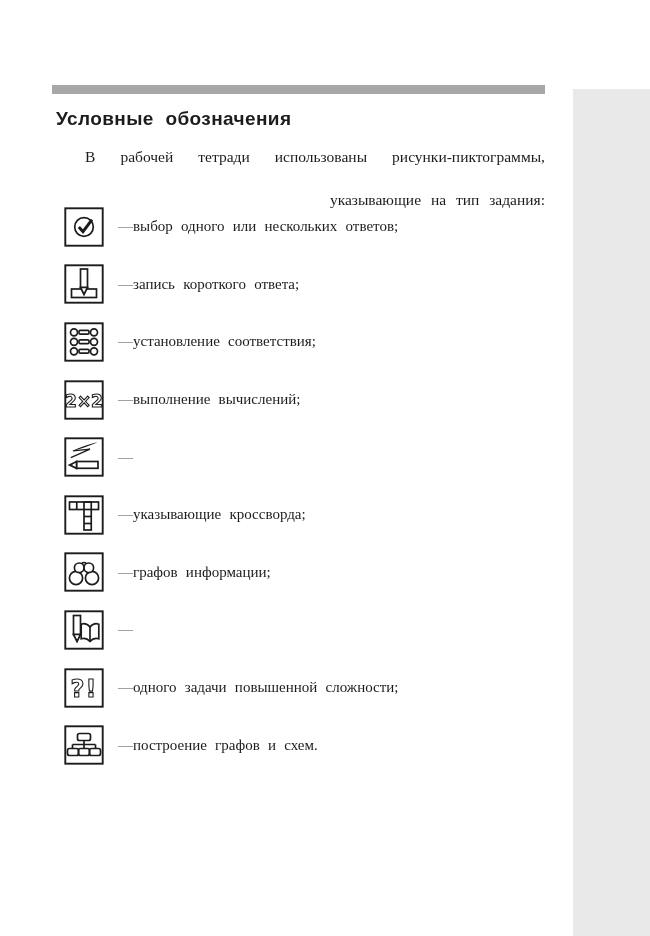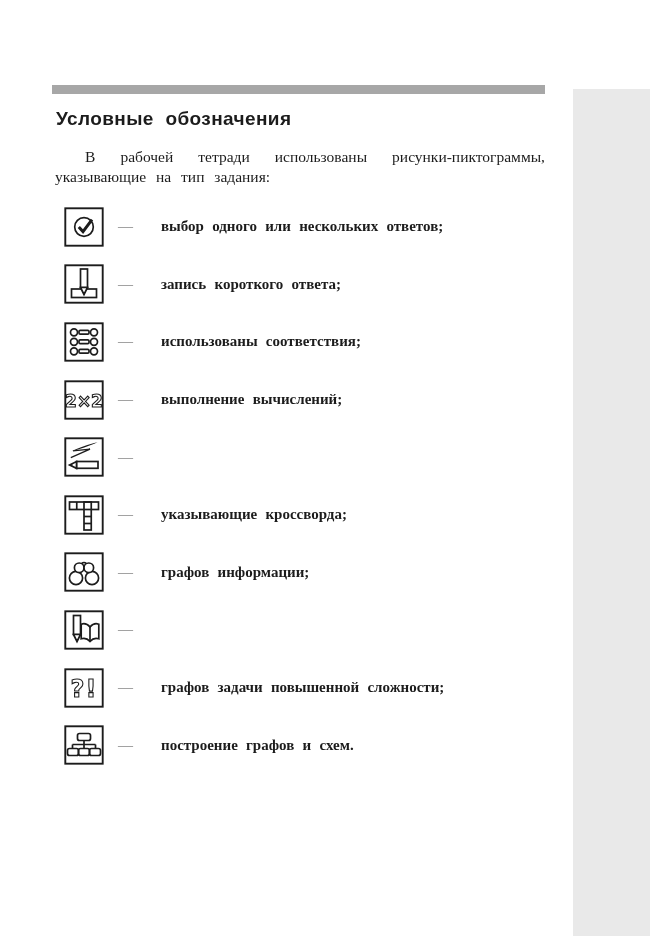--- a/index.html
+++ b/index.html
@@ -14,37 +14,37 @@
 
   .heading{position:absolute;left:56px;top:108px;margin:0;
            font-family:"Liberation Sans",sans-serif;font-weight:bold;
            font-size:19px;letter-spacing:0.4px;word-spacing:6px;
            color:var(--ink,#1c1c1c);}
 
   .intro{position:absolute;left:55px;top:147px;width:490px;
          font-size:15.5px;line-height:19.5px;color:var(--ink,#1c1c1c);
          word-spacing:6px;}
   .intro .l1{text-indent:30px;text-align:justify;text-align-last:justify;}
-  .intro .l2{text-align:left;}
+  .intro .l2{text-align:right;margin-top:23px;}
 
   .legend{position:absolute;left:64px;top:198px;}
   .row{display:flex;align-items:center;height:57.6px;}
   .icon-box{width:40px;height:40px;flex:0 0 40px;}
   .ic{display:block;color:var(--ink,#1c1c1c);}
   .ic .s {fill:none;stroke:currentColor;stroke-width:1.7;}
   .ic .sw{fill:#fff;stroke:currentColor;stroke-width:1.7;}
   .ic .th{fill:none;stroke:currentColor;stroke-width:3;}
   .ic .tn{fill:none;stroke:currentColor;stroke-width:1.3;}
   .ic .fb{fill:currentColor;stroke:none;}
   .ic .frame{fill:none;stroke:currentColor;stroke-width:1.9;}
   .ic text{font-family:"DejaVu Sans",sans-serif;font-weight:bold;
            fill:#fff;stroke:currentColor;}
   .dash{margin-left:14px;color:var(--dash,#848484);font-size:15px;flex:0 0 auto;}
-  .label{margin-left:28px;font-size:15px;color:var(--ink,#1c1c1c);
-         word-spacing:4.5px;white-space:nowrap;font-weight:bold;}
+  .label{margin-left:0;font-size:15px;color:var(--ink,#1c1c1c);
+         word-spacing:4.5px;white-space:nowrap;}
 </style>
 </head>
 <body>
 
 <div class="page">
 
   <div class="sidebar"></div>
   <div class="topbar"></div>
 
   <h1 class="heading">Условные обозначения</h1>
@@ -91,21 +91,21 @@
           <circle class="s" cx="30" cy="10.3" r="3.5" stroke-width="1.6"></circle>
           <circle class="s" cx="10" cy="19.8" r="3.5" stroke-width="1.6"></circle>
           <rect class="s" x="15" y="17.9" width="10" height="3.8" rx="1.2" stroke-width="1.5"></rect>
           <circle class="s" cx="30" cy="19.8" r="3.5" stroke-width="1.6"></circle>
           <circle class="s" cx="10" cy="29.3" r="3.5" stroke-width="1.6"></circle>
           <rect class="s" x="15" y="27.4" width="10" height="3.8" rx="1.2" stroke-width="1.5"></rect>
           <circle class="s" cx="30" cy="29.3" r="3.5" stroke-width="1.6"></circle>
         </svg>
       </span>
       <span class="dash">—</span>
-      <span class="label">использованы соответствия;</span>
+      <span class="label">установление соответствия;</span>
     </div>
 
     <div class="row">
       <span class="icon-box">
         <svg class="ic" width="40" height="40" viewBox="0 0 40 40">
           <rect class="frame" x="1.3" y="1.3" width="37.4" height="37.4"></rect>
           <text x="20" y="26.5" text-anchor="middle" font-size="17" stroke-width="1.1">2×2</text>
         </svg>
       </span>
       <span class="dash">—</span>
@@ -172,21 +172,21 @@
     </div>
 
     <div class="row">
       <span class="icon-box">
         <svg class="ic" width="40" height="40" viewBox="0 0 40 40">
           <rect class="frame" x="1.3" y="1.3" width="37.4" height="37.4"></rect>
           <text x="20" y="28.5" text-anchor="middle" font-size="24" stroke-width="1.1" letter-spacing="1">?!</text>
         </svg>
       </span>
       <span class="dash">—</span>
-      <span class="label">графов задачи повышенной сложности;</span>
+      <span class="label">одного задачи повышенной сложности;</span>
     </div>
 
     <div class="row">
       <span class="icon-box">
         <svg class="ic" width="40" height="40" viewBox="0 0 40 40">
           <rect class="frame" x="1.3" y="1.3" width="37.4" height="37.4"></rect>
           <rect class="s" x="13.5" y="8.5" width="13" height="7" rx="2" stroke-width="1.6"></rect>
           <path class="s" d="M20,15.5 L20,19.5 M8.5,19.5 L31.5,19.5 M8.5,19.5 L8.5,23.5 M20,19.5 L20,23.5 M31.5,19.5 L31.5,23.5" stroke-width="1.4"></path>
           <rect class="s" x="3.5" y="23.5" width="11" height="7" rx="2" stroke-width="1.6"></rect>
           <rect class="s" x="14.5" y="23.5" width="11" height="7" rx="2" stroke-width="1.6"></rect>

